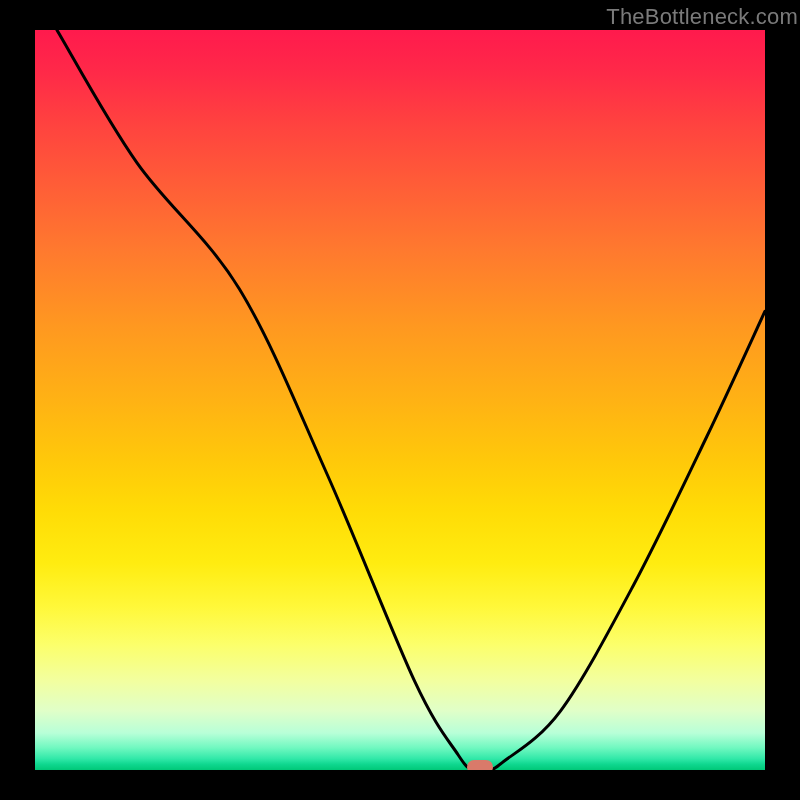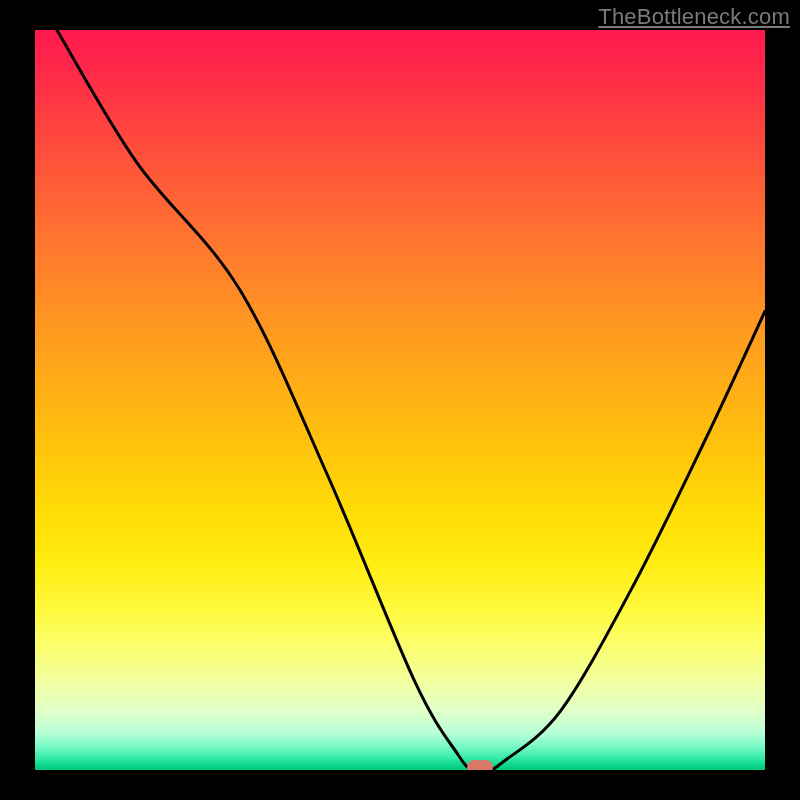--- a/index.html
+++ b/index.html
@@ -10,27 +10,26 @@
   }
   .container {
     width: 800px;
     height: 800px;
     position: relative;
     background: #000000;
   }
   .watermark {
     position: absolute;
     top: 4px;
-    right: 10px;
+    right: 2px;
     color: #7a7a7a;
     font-size: 22px;
     font-weight: 500;
     letter-spacing: 0.2px;
     z-index: 10;
-    text-decoration: underline;
   }
   .plot-area {
     position: absolute;
     left: 35px;
     top: 30px;
     width: 730px;
     height: 740px;
     overflow: hidden;
   }
   .gradient-bg {

